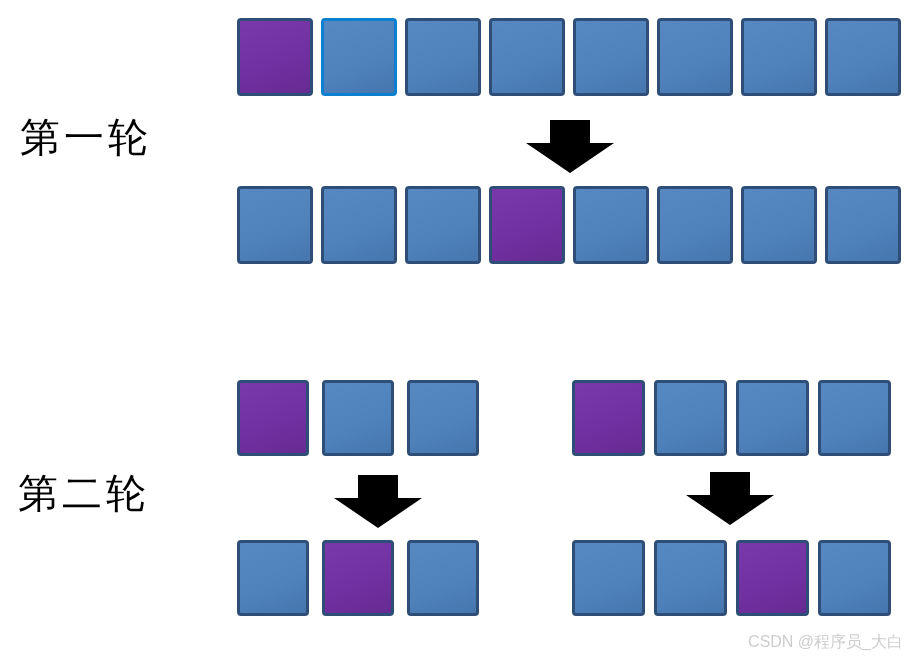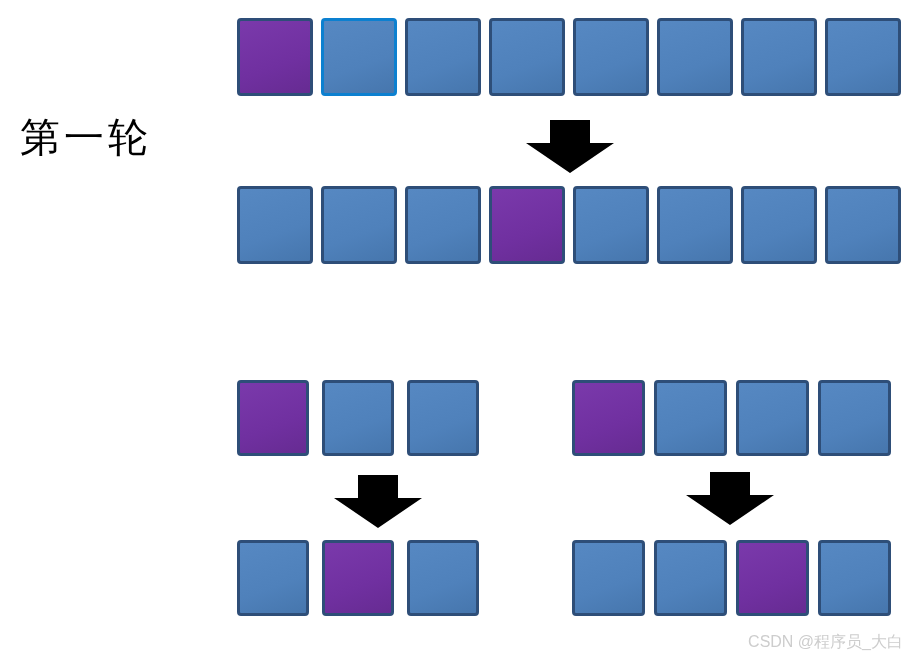--- a/index.html
+++ b/index.html
@@ -96,20 +96,21 @@
       <div class="cell cell-blue"></div>
       <div class="cell cell-blue"></div>
       <div class="cell cell-blue"></div>
       <div class="cell cell-purple"></div>
       <div class="cell cell-blue"></div>
       <div class="cell cell-blue"></div>
       <div class="cell cell-blue"></div>
       <div class="cell cell-blue"></div>
     </div>
 
+  <div class="round-label label2">第二轮</div>
 
   <div class="cell-row row-left" style="left:237px; top:380px;">
       <div class="cell cell-purple"></div>
       <div class="cell cell-blue"></div>
       <div class="cell cell-blue"></div>
     </div>
 
   <div class="cell-row row-right" style="left:572px; top:380px;">
       <div class="cell cell-purple"></div>
       <div class="cell cell-blue"></div>

